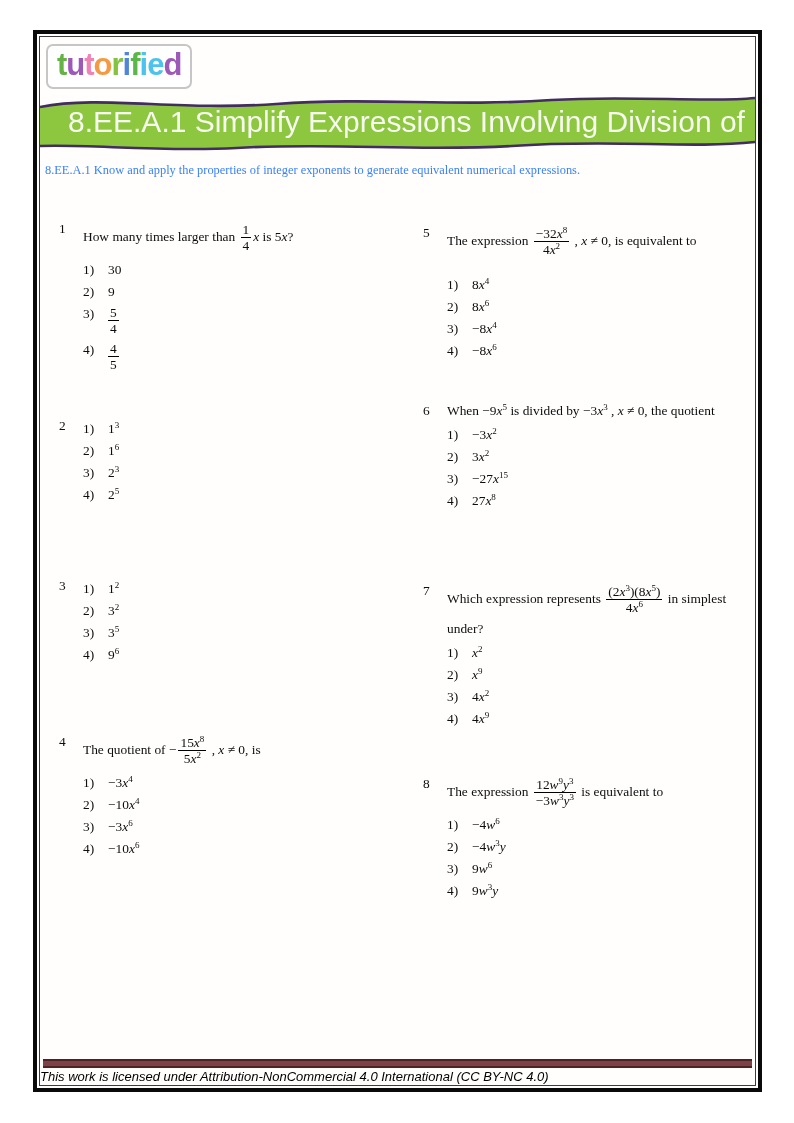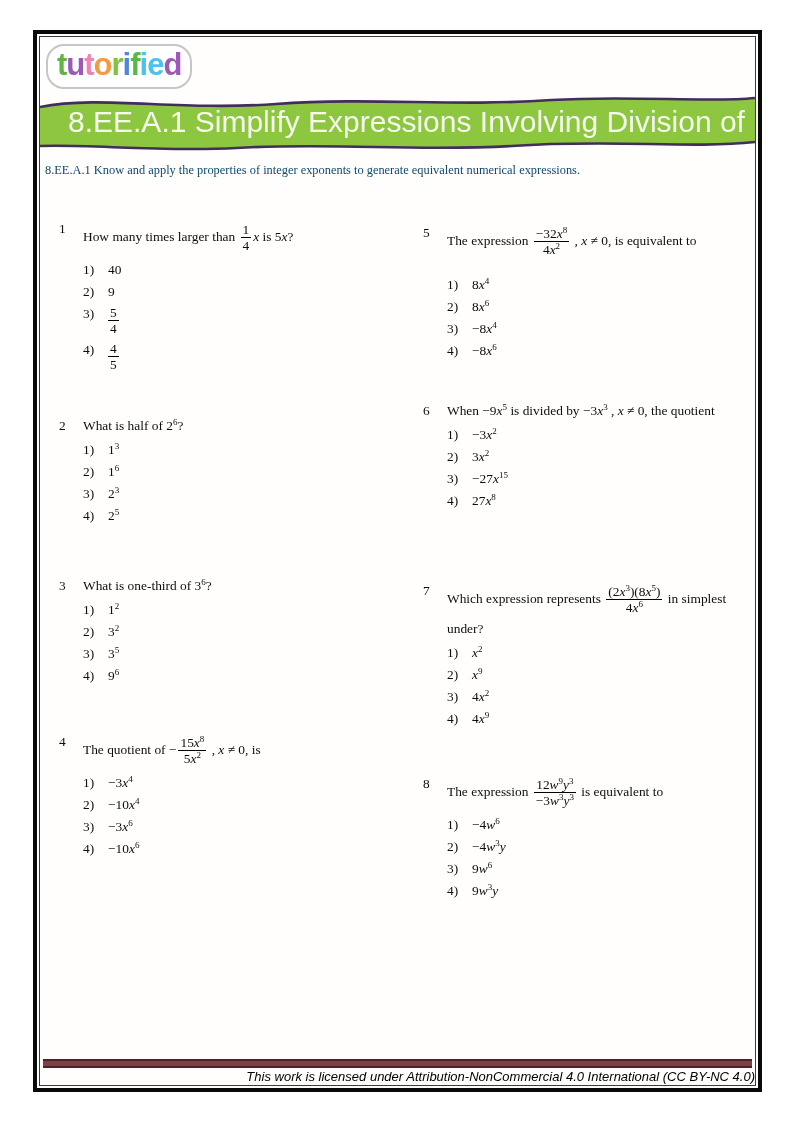--- a/index.html
+++ b/index.html
@@ -11,34 +11,34 @@
     position:absolute;left:33px;top:30px;width:729px;height:1062px;
     border:4px solid #0a0a0a;padding:2px;box-sizing:border-box;background:#ffffff;
   }
   .page-inner{
     position:relative;width:100%;height:100%;
     border:1px solid #3c3c3c;box-sizing:border-box;background:#fffefd;overflow:hidden;
   }
   
   .logo-box{
     position:absolute;left:6px;top:7px;padding:1px 9px 4px 9px;
-    border:2px solid #c6c6c6;border-radius:18px;background:#fff;
+    border:2px solid #c6c6c6;border-radius:7px;background:#fff;
     font-family:"Liberation Sans",sans-serif;font-weight:bold;font-size:31px;line-height:36px;
   }
   .logo-box span{letter-spacing:-1px;}
   
   .banner{position:absolute;left:0;right:0;top:52px;height:70px;}
   .banner svg{display:block;width:100%;height:100%;}
   .banner-title{
     position:absolute;left:28px;top:16px;right:0;
     font-family:"Liberation Sans",sans-serif;font-size:30px;line-height:34px;
     color:#f7faef;white-space:nowrap;overflow:hidden;
   }
   .standard{
-    position:absolute;left:5px;top:126px;font-size:12.4px;white-space:nowrap;color:#0c4a6e;
+    position:absolute;left:5px;top:126px;font-size:12.4px;white-space:nowrap;color:#3b82f6;
   }
   
   .question{position:absolute;font-size:13.4px;color:#0d0d0d;width:340px;}
   .q1{left:19px;top:184px;}
   .q2{left:19px;top:381px;}
   .q3{left:19px;top:541px;}
   .q4{left:19px;top:697px;}
   .q5{left:383px;top:188px;}
   .q6{left:383px;top:366px;}
   .q7{left:383px;top:546px;}
@@ -61,21 +61,21 @@
     line-height:1.12;margin:1px 2px;
   }
   .frac .num,.frac .den{display:block;padding:0 2px;}
   .frac .den{border-top:1px solid #000;}
   
   .footer-bar{
     position:absolute;left:3px;right:3px;top:1022px;height:5px;
     background:#7d4247;border-top:2px solid #4f2226;border-bottom:2px solid #4f2226;
   }
   .footer-text{
-    position:absolute;left:0;right:0;top:1032px;text-align:right;
+    position:absolute;left:0;right:0;top:1032px;text-align:left;
     font-family:"Liberation Sans",sans-serif;font-style:italic;font-size:13px;color:#000;
   }
 </style>
 </head>
 <body>
 
 <div class="page">
   <div class="page-inner">
 
     <div class="logo-box">
@@ -95,21 +95,21 @@
     <div class="standard">8.EE.A.1 Know and apply the properties of integer exponents to generate equivalent numerical expressions.</div>
 
     <div class="question q1">
       <div class="qrow">
         <span class="qnum">1</span>
         <div class="qbody">
           <div class="stem">How many times larger than <span class="frac"><span class="num">1</span><span class="den">4</span></span><i>x</i> is 5<i>x</i>?</div>
           <div class="opts">
               <div class="opt">
                 <span class="opt-label">1)</span>
-                <span class="opt-val">40</span>
+                <span class="opt-val">30</span>
               </div>
               <div class="opt">
                 <span class="opt-label">2)</span>
                 <span class="opt-val">9</span>
               </div>
               <div class="opt">
                 <span class="opt-label">3)</span>
                 <span class="opt-val"><span class="frac"><span class="num">5</span><span class="den">4</span></span></span>
               </div>
               <div class="opt">
@@ -118,21 +118,20 @@
               </div>
             </div>
         </div>
       </div>
     </div>
 
     <div class="question q2">
       <div class="qrow">
         <span class="qnum">2</span>
         <div class="qbody">
-          <div class="stem">What is half of 2<sup>6</sup>?</div>
           <div class="opts">
               <div class="opt">
                 <span class="opt-label">1)</span>
                 <span class="opt-val">1<sup>3</sup></span>
               </div>
               <div class="opt">
                 <span class="opt-label">2)</span>
                 <span class="opt-val">1<sup>6</sup></span>
               </div>
               <div class="opt">
@@ -145,21 +144,20 @@
               </div>
             </div>
         </div>
       </div>
     </div>
 
     <div class="question q3">
       <div class="qrow">
         <span class="qnum">3</span>
         <div class="qbody">
-          <div class="stem">What is one-third of 3<sup>6</sup>?</div>
           <div class="opts">
               <div class="opt">
                 <span class="opt-label">1)</span>
                 <span class="opt-val">1<sup>2</sup></span>
               </div>
               <div class="opt">
                 <span class="opt-label">2)</span>
                 <span class="opt-val">3<sup>2</sup></span>
               </div>
               <div class="opt">

